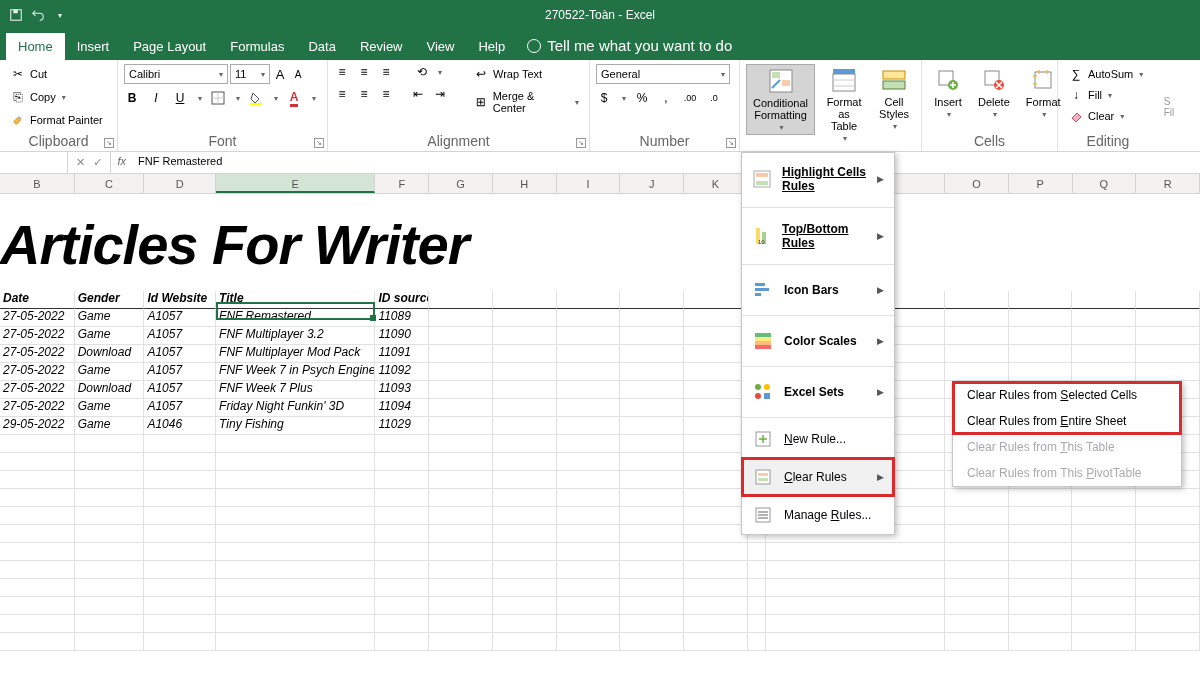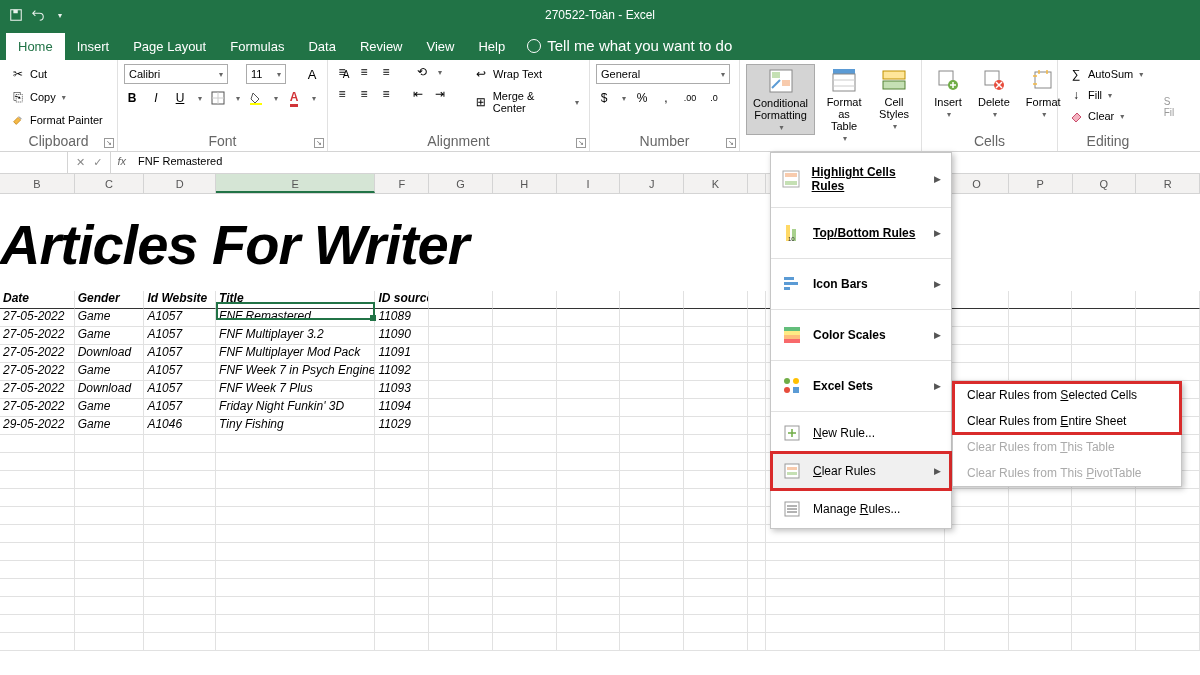--- a/index.html
+++ b/index.html
@@ -14,21 +14,21 @@
 .tab { padding: 6px 12px; color: #fff; font-size: 13px; cursor: pointer; }
 .tab.active { background: #fff; color: #217346; }
 .tell-me { display: flex; align-items: center; gap: 6px; color: #fff; padding: 6px 10px; font-size: 15px; }
 .bulb { width: 14px; height: 14px; border: 1.3px solid #fff; border-radius: 50%; position: relative; }
 
 .ribbon { height: 92px; background: #fff; border-bottom: 1px solid #d4d4d4; display: flex; }
 .group { border-right: 1px solid #e1e1e1; padding: 4px 6px 2px; display: flex; flex-direction: column; justify-content: space-between; position: relative; }
 .group-label { font-size: 14px; color: #666; text-align: center; padding-top: 2px; }
 .group-body { flex: 1; display: flex; gap: 4px; align-items: flex-start; }
 .vstack { display: flex; flex-direction: column; gap: 2px; }
-.hstack { display: flex; gap: 18px; align-items: center; }
+.hstack { display: flex; gap: 2px; align-items: center; }
 .rbtn { padding: 2px 4px; font-size: 11px; display: flex; align-items: center; gap: 4px; cursor: pointer; border-radius: 2px; }
 .combo { height: 20px; border: 1px solid #ababab; background: #fff; font-size: 11px; padding: 0 4px; display: flex; align-items: center; justify-content: space-between; }
 .ic { width: 16px; height: 16px; display: inline-flex; align-items: center; justify-content: center; font-size: 12px; }
 .big-btn { display: flex; flex-direction: column; align-items: center; gap: 2px; padding: 2px 6px; font-size: 11px; text-align: center; cursor: pointer; }
 .big-ic { width: 28px; height: 28px; display: flex; align-items: center; justify-content: center; }
 .big-btn.active { background: #d4d4d4; border: 1px solid #aaa; }
 .dlg-launcher { position: absolute; right: 3px; bottom: 3px; width: 10px; height: 10px; border: 1px solid #999; font-size: 7px; display: flex; align-items: center; justify-content: center; color: #666; }
 
 .namebox-row { height: 22px; display: flex; border-bottom: 1px solid #d4d4d4; }
 .namebox { width: 68px; border-right: 1px solid #d4d4d4; font-size: 11px; padding: 3px 6px; }
@@ -43,21 +43,21 @@
 .grid { position: relative; font-style: italic; }
 .row { display: flex; height: 18px; }
 .cell { border-right: 1px solid #e1e1e1; border-bottom: 1px solid #e1e1e1; font-size: 12px; padding: 0 3px; overflow: hidden; white-space: nowrap; }
 .row.header .cell { font-weight: 600; border-bottom: 1px solid #333; }
 
 .big-title { font-family: Arial, sans-serif; font-weight: 900; font-size: 56px; padding: 18px 0 14px 0; letter-spacing: -1px; }
 
 .selected-cell { border: 2px solid #217346; position: absolute; pointer-events: none; }
 .sel-handle { width: 6px; height: 6px; background: #217346; position: absolute; right: -3px; bottom: -3px; }
 
-.cf-menu { position: absolute; top: 152px; left: 770px; width: 182px; background: #fff; border: 1px solid #c6c6c6; box-shadow: 2px 2px 6px rgba(0,0,0,.25); z-index: 50; }
+.cf-menu { position: absolute; top: 152px; left: 741px; width: 154px; background: #fff; border: 1px solid #c6c6c6; box-shadow: 2px 2px 6px rgba(0,0,0,.25); z-index: 50; }
 .cf-item { display: flex; align-items: center; gap: 10px; padding: 8px 10px; font-size: 12px; cursor: pointer; position: relative; }
 .cf-item .arrow { margin-left: auto; font-size: 9px; color: #555; }
 .cf-sep { height: 1px; background: #e1e1e1; margin: 2px 0; }
 .cf-icon { width: 22px; height: 22px; display: flex; align-items: center; justify-content: center; }
 .cf-item.highlighted { outline: 3px solid #d92b2b; outline-offset: -2px; background: #f0f0f0; }
 
 .sub-menu { position: absolute; top: 381px; left: 952px; width: 230px; background: #fff; border: 1px solid #c6c6c6; box-shadow: 2px 2px 6px rgba(0,0,0,.25); z-index: 60; }
 .sub-item { padding: 6px 14px; font-size: 12px; cursor: pointer; }
 .sub-item.disabled { color: #aaa; cursor: default; }
 .sub-highlight { outline: 3px solid #d92b2b; outline-offset: -2px; }

